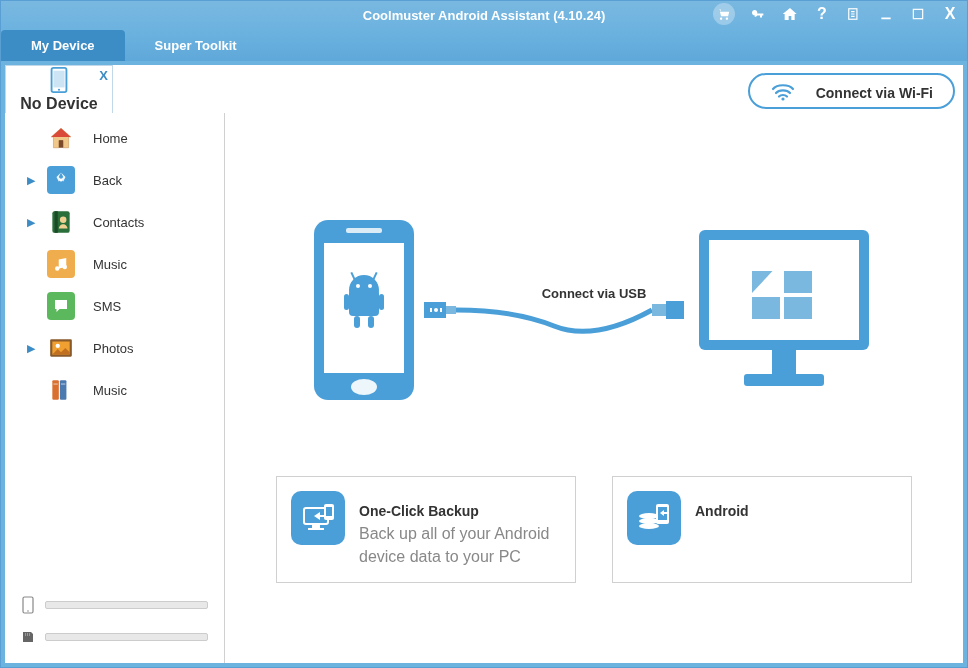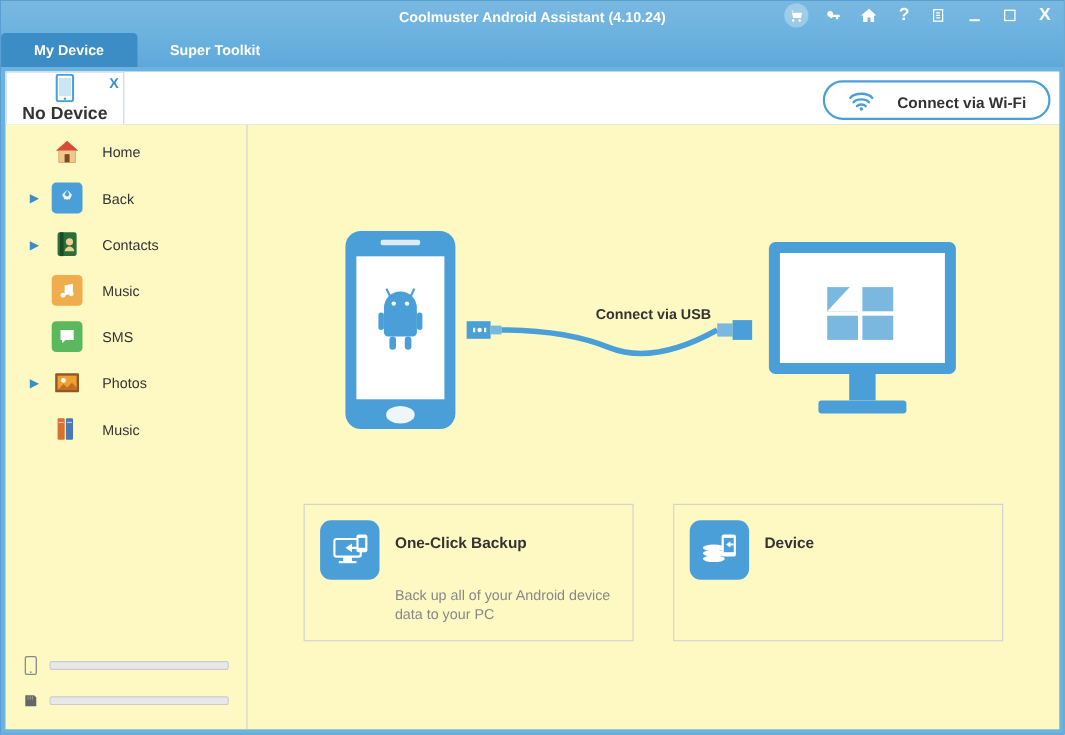--- a/index.html
+++ b/index.html
@@ -5,21 +5,21 @@
 * { box-sizing: border-box; margin: 0; padding: 0; font-family: Arial, sans-serif; }
 body { width: 968px; height: 668px; overflow: hidden; background: #6db3e0; }
 .window { width: 100%; height: 100%; display: flex; flex-direction: column; border: 1px solid #5a9fd4; }
 .titlebar { background: linear-gradient(to bottom, #79b8e0, #6db3e0); height: 28px; display: flex; align-items: center; justify-content: center; position: relative; color: #fff; font-size: 13px; font-weight: bold; }
 .titlebar-buttons { position: absolute; right: 8px; top: 2px; display: flex; gap: 14px; align-items: center; }
 .titlebar-btn { color: #fff; cursor: pointer; font-size: 16px; width: 18px; height: 18px; display: flex; align-items: center; justify-content: center; font-weight: bold; }
 .cart-btn { background: rgba(255,255,255,0.3); border-radius: 50%; width: 22px; height: 22px; }
 .tabbar { background: linear-gradient(to bottom, #6db3e0, #5ea8d9); height: 32px; display: flex; align-items: flex-end; }
 .tab { padding: 8px 30px; color: #fff; font-size: 13px; font-weight: bold; cursor: pointer; }
 .tab.active { background: #3c8dc5; border-top-left-radius: 4px; border-top-right-radius: 4px; }
-.content-area { flex: 1; display: flex; background: #fef9c3; margin: 0 4px 4px 4px; }
+.content-area { flex: 1; display: flex; background: #ffffff; margin: 0 4px 4px 4px; }
 .device-tab-row { background: #fff; display: flex; align-items: flex-start; margin: 4px 4px 0 4px; position: relative; }
 .device-tab { border: 1px solid #c0d8e8; border-bottom: none; width: 108px; height: 48px; display: flex; flex-direction: column; align-items: center; justify-content: center; position: relative; background: #fff; cursor: pointer; }
 .device-tab-close { position: absolute; right: 4px; top: 2px; color: #3c8dc5; font-weight: bold; font-size: 13px; cursor: pointer; }
 .device-tab-label { font-size: 16px; color: #333; font-weight: bold; margin-top: 2px; }
 .wifi-btn { position: absolute; right: 8px; top: 8px; border: 2px solid #4a9fd8; border-radius: 18px; padding: 6px 20px; display: flex; align-items: flex-end; gap: 20px; cursor: pointer; }
 .wifi-btn-text { font-size: 14px; font-weight: bold; color: #333; }
 .sidebar { width: 220px; border-right: 1px solid #d0d0d0; display: flex; flex-direction: column; padding-top: 4px; }
 .sidebar-list { flex: 1; }
 .sidebar-item { display: flex; align-items: center; height: 42px; padding-left: 22px; cursor: pointer; gap: 8px; }
 .expand-arrow { color: #3c8dc5; font-size: 11px; width: 12px; }
@@ -31,21 +31,21 @@
 .storage-icon { width: 14px; height: 20px; display: flex; align-items: center; justify-content: center; }
 .storage-bar { flex: 1; height: 8px; background: #e8e8e8; border-radius: 2px; border: 1px solid #ccc; }
 .main-panel { flex: 1; display: flex; flex-direction: column; padding: 20px; }
 .diagram { flex: 1; display: flex; align-items: center; justify-content: center; gap: 0; position: relative; margin-top: 30px; }
 .usb-label { position: absolute; top: 42%; left: 50%; transform: translateX(-50%); font-size: 13px; font-weight: bold; color: #333; }
 .cards-row { display: flex; gap: 36px; justify-content: center; padding: 20px 0 60px 0; }
 .card { border: 1px solid #d0d0d0; width: 300px; padding: 14px; display: flex; gap: 14px; cursor: pointer; align-items: flex-start; }
 .card-icon { width: 54px; height: 54px; background: #4a9fd8; border-radius: 10px; display: flex; align-items: center; justify-content: center; flex-shrink: 0; }
 .card-text { display: flex; flex-direction: column; gap: 4px; }
 .card-title { font-size: 14px; font-weight: bold; color: #333; margin-top: 12px; }
-.card-desc { font-size: 13px; color: #888; line-height: 1.4; margin-top: 27px; }
+.card-desc { font-size: 16px; color: #888; line-height: 1.4; }
 </style>
 </head>
 <body>
 
 <div class="window">
   <div class="titlebar">
     <span>Coolmuster Android Assistant (4.10.24)</span>
     <div class="titlebar-buttons">
       <span class="titlebar-btn cart-btn">
         <svg width="14" height="14" viewBox="0 0 24 24" fill="#fff">
@@ -296,19 +296,19 @@
             <svg width="40" height="40" viewBox="0 0 40 40" fill="#fff">
               <ellipse cx="15" cy="28" rx="10" ry="3"></ellipse>
               <ellipse cx="15" cy="23" rx="10" ry="3"></ellipse>
               <ellipse cx="15" cy="18" rx="10" ry="3"></ellipse>
               <rect x="22" y="6" width="13" height="20" rx="2"></rect>
               <rect x="24" y="9" width="9" height="13" fill="#4a9fd8"></rect>
               <path d="M26 15l4-3v2h3v2h-3v2z" fill="#fff"></path>
             </svg>
           </div>
           <div class="card-text">
-            <span class="card-title">Device</span>
+            <span class="card-title">Android</span>
           </div>
         </div>
       </div>
     </div>
   </div>
 </div>
 
 </body></html>

